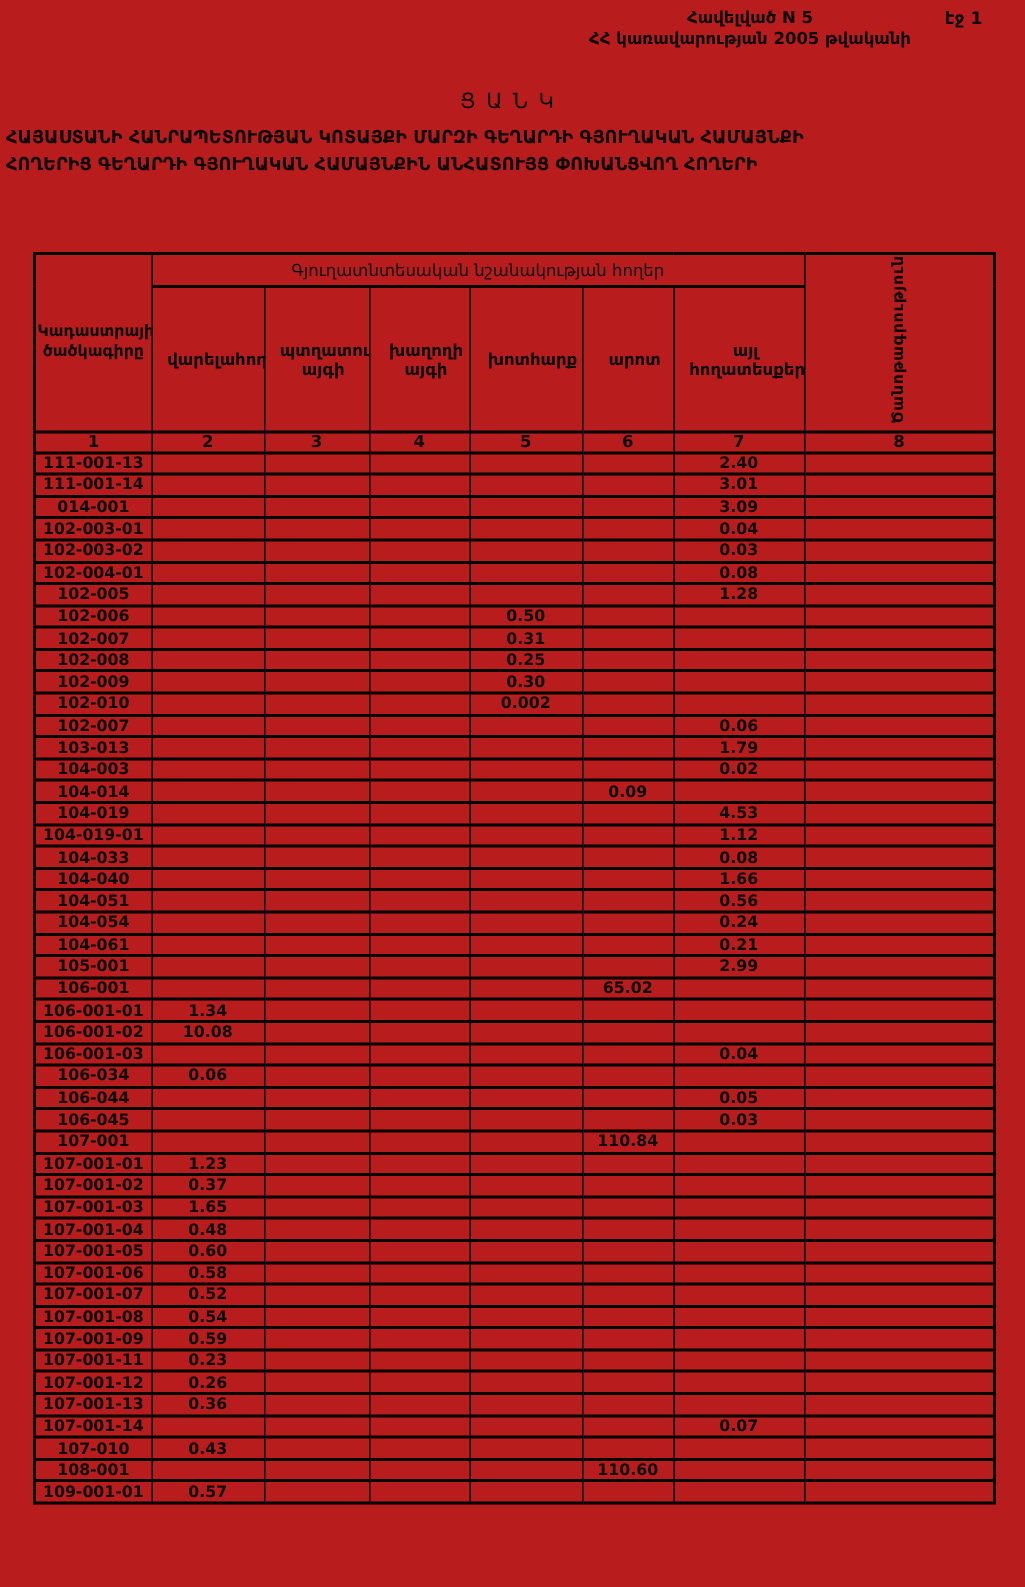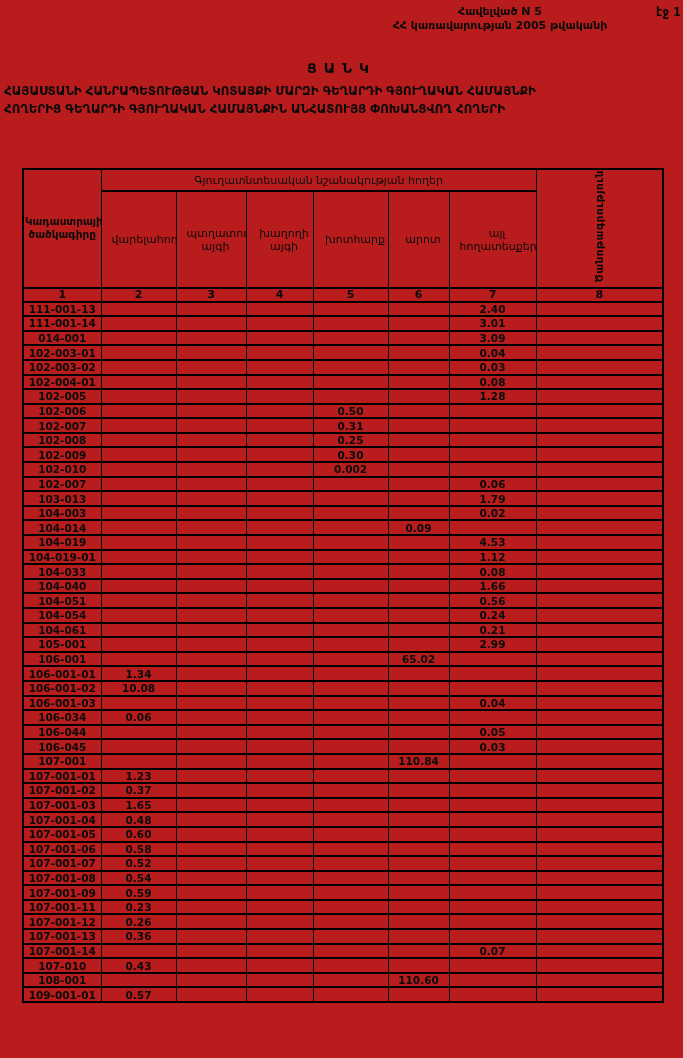--- a/index.html
+++ b/index.html
@@ -17,27 +17,27 @@
     overflow:hidden;
   }
   
   .appendix{
     position:absolute; top:5px; left:325px; width:350px;
     text-align:center;
     font-size:11px; font-weight:bold; line-height:13.5px;
     white-space:nowrap;
   }
   .page-num{
-    position:absolute; top:5px; right:2px;
+    position:absolute; top:5px; right:28px;
     font-size:11.5px; font-weight:bold;margin-left:15px;
   }
   .doc-title{
     position:absolute; top:60px; left:0; width:683px;
     text-align:center;
-    font-size:14px; font-weight:bold; letter-spacing:7px;
+    font-size:14px; font-weight:normal; letter-spacing:7px;
   }
   .doc-subtitle{
     position:absolute; top:83px; left:4px; width:675px;
     font-size:11.8px; font-weight:bold; line-height:17.5px;
   }
   
   table.land{
     position:absolute; top:168px; left:22px;
     width:640px;
     border-collapse:collapse;
@@ -53,21 +53,21 @@
     vertical-align:middle;
     overflow:hidden;
   }
   table.land{border:2px solid #000;}
   th.group-hd{
     height:20px;
     font-size:11px; font-weight:normal;
   }
   tr.subhead th{
     height:92px;
-    font-size:11px; font-weight:400;
+    font-size:11px; font-weight:700;
     line-height:13px;
     padding-left:10px;
   }
   th.cad-hd{
     font-size:10.5px; font-weight:600; line-height:13px;
   }
   th.note-hd span{
     display:inline-block;
     writing-mode:vertical-rl;
     transform:rotate(180deg);

